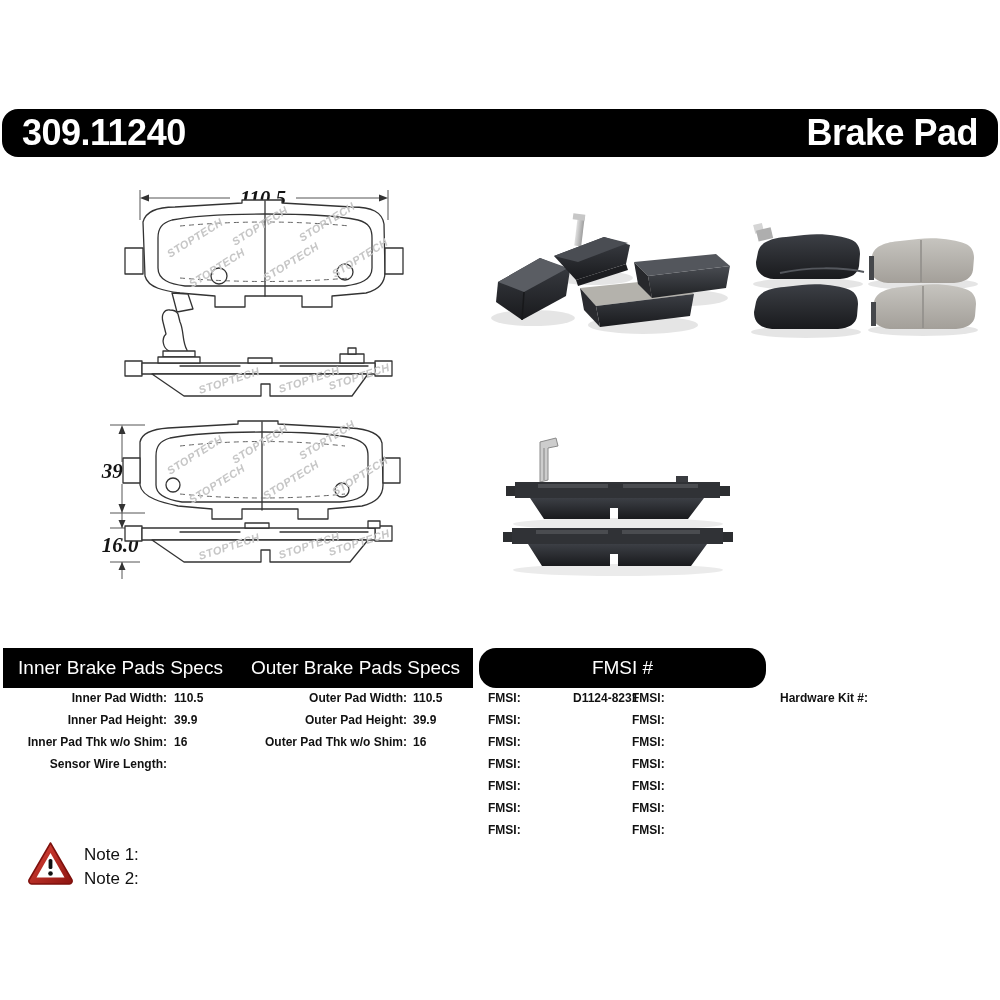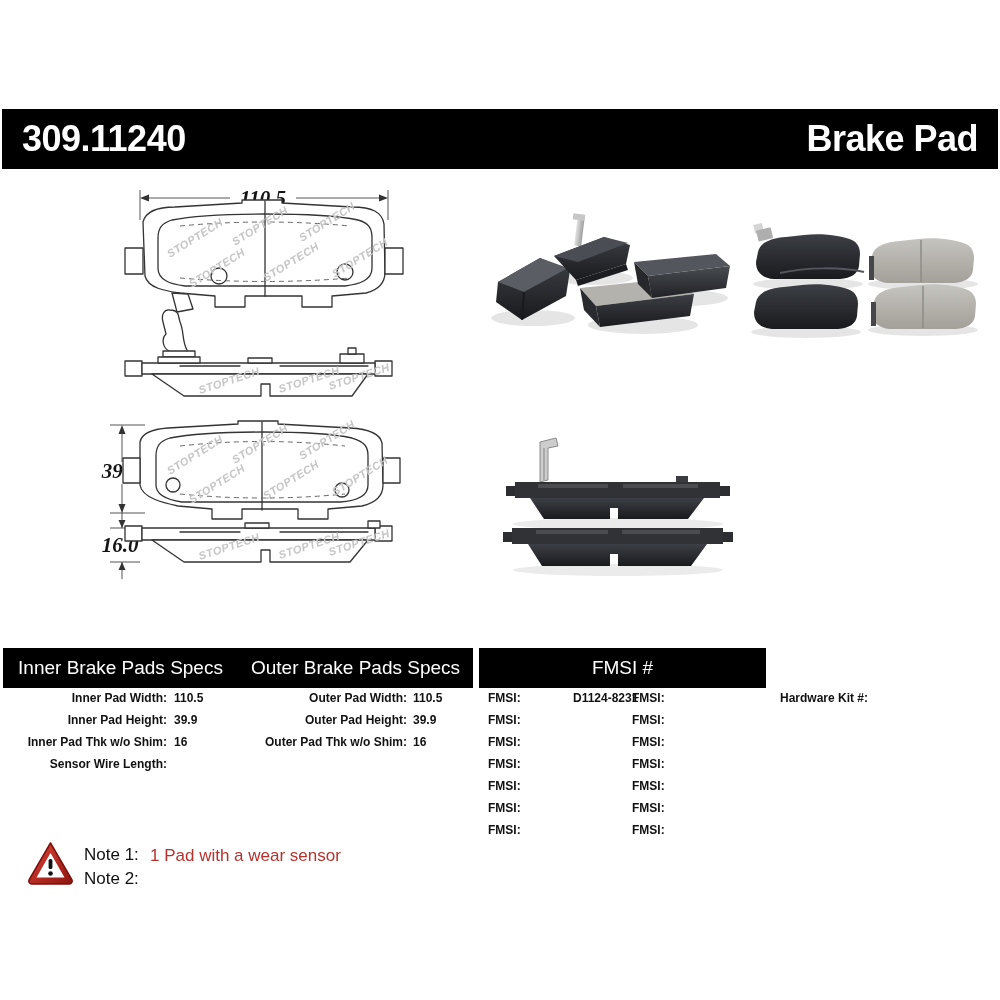--- a/index.html
+++ b/index.html
@@ -1,29 +1,29 @@
 <!DOCTYPE html>
 <html><head>
 <meta charset="utf-8">
 <style>
   html,body{margin:0;padding:0;background:#fff;}
   .sheet{position:relative;width:1000px;height:1000px;background:#ffffff;overflow:hidden;
          font-family:"Liberation Sans",sans-serif;color:#111;}
   .abs{position:absolute;}
   
-  .top-bar{position:absolute;left:2px;top:109px;width:996px;height:60px;background:#000;
+  .top-bar{position:absolute;left:2px;top:109px;width:996px;height:48px;background:#000;
            display:flex;align-items:center;justify-content:space-between;box-sizing:border-box;
-           padding:0 20px;}
+           padding:0 20px;border-radius:16px;}
   .top-bar .pn,.top-bar .pt{color:#fff;font-weight:bold;font-size:36px;letter-spacing:-0.5px;white-space:nowrap;}
   
   .hdr{position:absolute;top:648px;height:40px;background:#000;color:#fff;font-weight:normal;
        font-size:19px;display:flex;align-items:center;justify-content:center;white-space:nowrap;}
   .hdr-a{left:3px;width:470px;justify-content:space-around;}
   .hdr-a span{flex:1;text-align:center;}
-  .hdr-b{left:479px;width:287px;}
+  .hdr-b{left:479px;width:287px;border-radius:17px;}
   .hdr-c{left:772px;width:224px;}
   
   .row{position:absolute;height:22px;line-height:22px;font-weight:bold;font-size:12px;white-space:nowrap;}
   .row .lbl,.row .val{position:absolute;top:0;height:22px;line-height:22px;}
   .ilbl{left:0;width:167px;text-align:right;}
   .ival{left:174px;}
   .olbl{left:180px;width:227px;text-align:right;}
   .oval{left:413px;}
   .fl1{left:0;}
   .fv1{left:85px;}
@@ -339,17 +339,16 @@
         <stop offset="0" stop-color="#e0463a"></stop>
           <stop offset="1" stop-color="#8c1410"></stop>
       </linearGradient>
     </defs>
     <path d="M23.5,2 L45,39 a3,3 0 0 1 -2.6,4 L4.6,43 a3,3 0 0 1 -2.6,-4 Z" fill="url(#gRed)" stroke="#7e100c" stroke-width="1.5" stroke-linejoin="round" transform="translate(0,-1)"></path>
     <path d="M23.5,11 L37.5,35.5 L9.5,35.5 Z" fill="#ffffff"></path>
     <rect x="21.6" y="17" width="3.8" height="10" rx="1.6" fill="#111"></rect>
     <circle cx="23.5" cy="31.5" r="2.3" fill="#111"></circle>
   </svg>
   <div class="note-line" style="left:84px;top:845px;">Note 1:</div>
-  <div class="note-line note-red" style="left:150px;top:846px;">1 Pad with a wear sensor</div>
   <div class="note-line" style="left:84px;top:869px;">Note 2:</div>
   <div class="note-line note-red" style="left:150px;top:870px;"></div>
 
 </div>
 
 </body></html>

